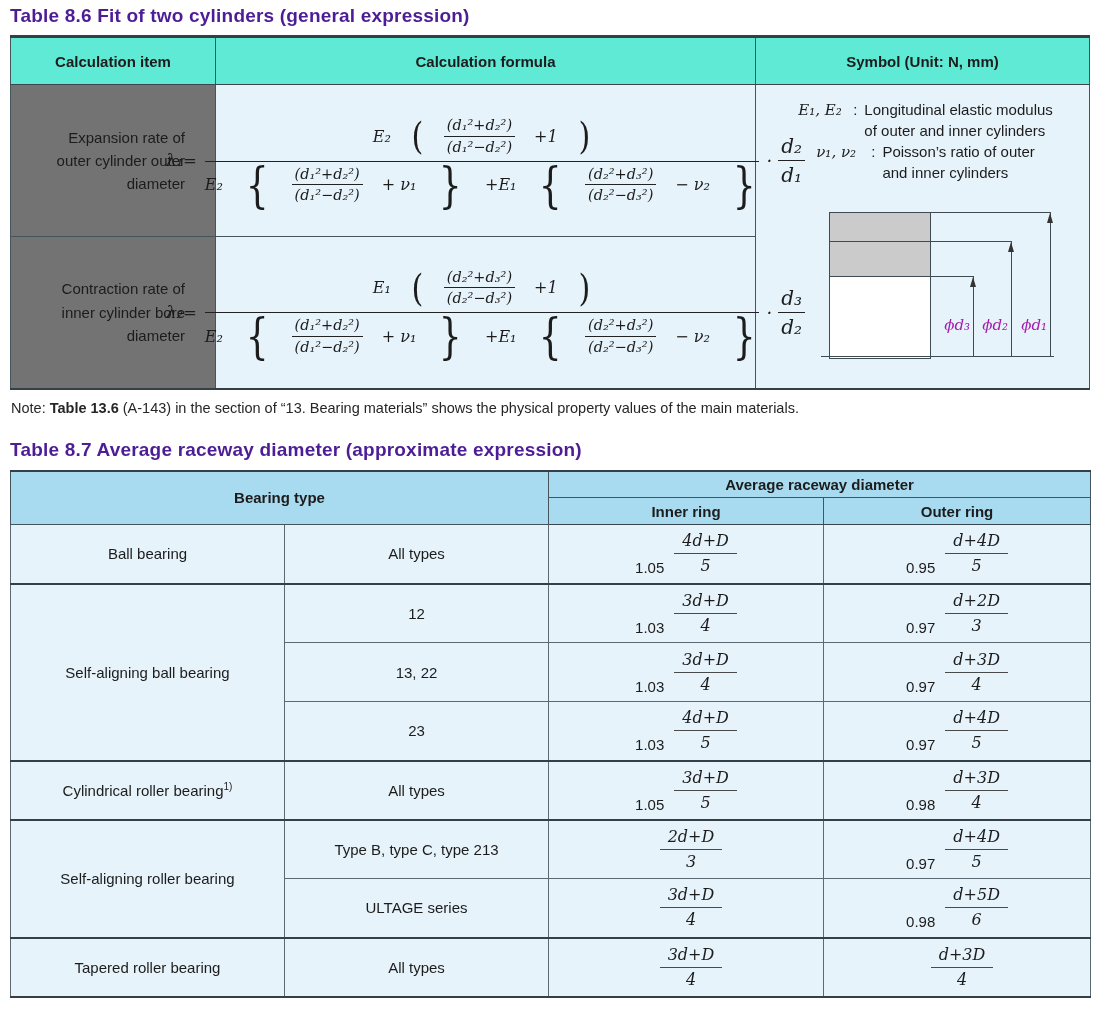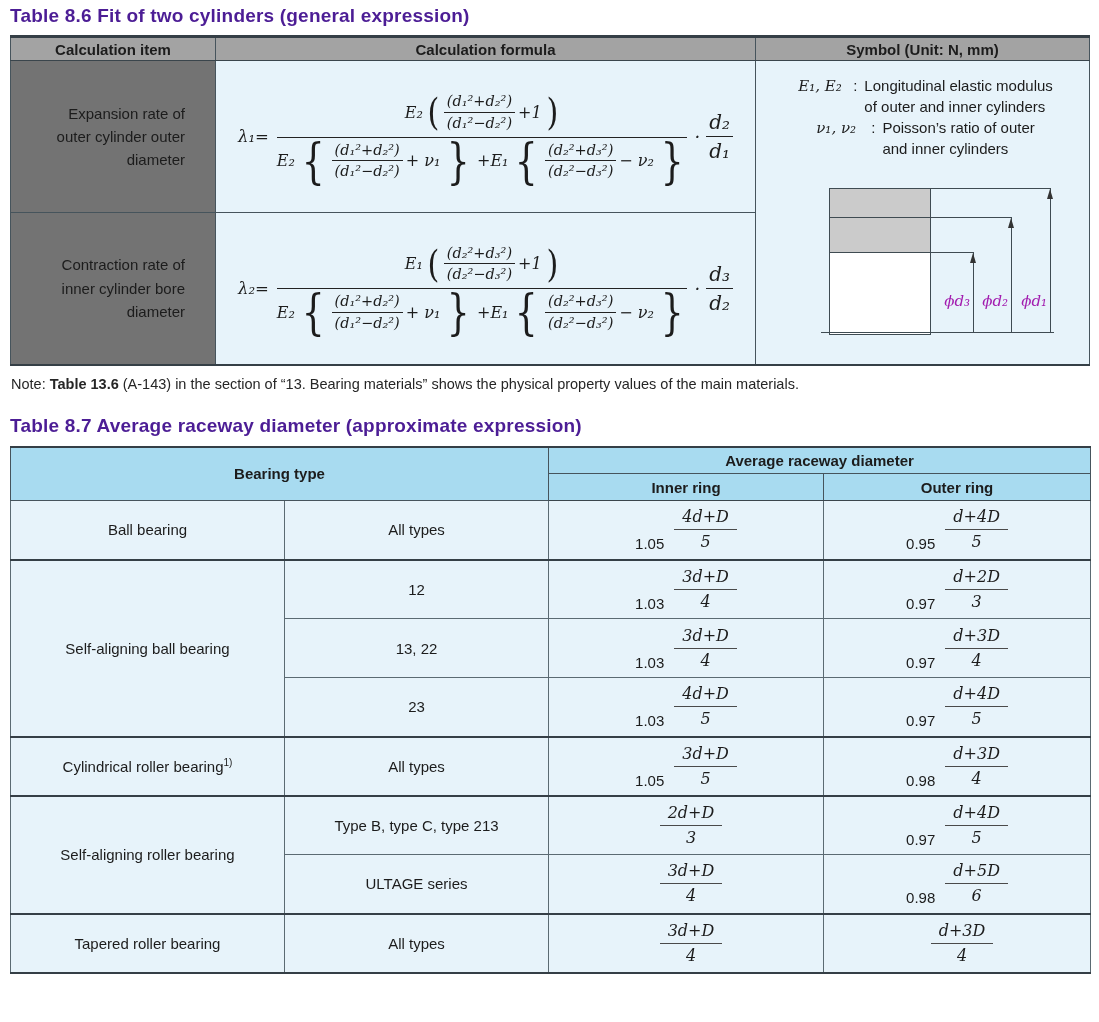--- a/index.html
+++ b/index.html
@@ -11,37 +11,37 @@
   .page{box-sizing:border-box;width:1099px;height:1022px;padding:3px 9px 0 10px;}
 
   .tbl-title{font-size:19px;font-weight:bold;margin:2px 0 8px 0;letter-spacing:.2px;color:#4c1d95;}
 
   table{border-collapse:collapse;table-layout:fixed;width:1080px;}
   th,td{box-sizing:border-box;}
 
   
   .t86{border:1px solid #46545c;border-top:3px solid #353f46;border-bottom:2.5px solid #353f46;}
   .t86 th{
-    background:#a3a3a3;height:24px;font-size:15px;font-weight:bold;
+    background:#5eead4;height:48px;font-size:15px;font-weight:bold;
     border:1px solid #46545c;border-bottom:1.6px solid #3a454c;text-align:center;
   }
   .t86 td{border:1px solid #46545c;font-size:15px;}
   .t86 .col-item{width:205px;}
   .t86 .col-formula{width:540px;}
   .t86 .col-symbol{width:334px;}
   td.item{background:#737373;text-align:right;line-height:1.55;padding:0 30px;}
   td.formula{background:#e7f3fa;height:152px;vertical-align:middle;}
   td.symbol{background:#e7f3fa;vertical-align:top;padding:15px 8px 0 14px;}
 
   
   .mi{font-family:"DejaVu Serif", serif;font-style:italic;}
   .eq{display:flex;align-items:center;justify-content:center;gap:5px;font-size:16px;}
   .lhs{font-size:16.5px;margin-right:3px;white-space:nowrap;}
   .bigfrac{display:flex;flex-direction:column;align-items:center;}
-  .bf-num,.bf-den{display:flex;align-items:center;gap:3px;white-space:nowrap;}
+  .bf-num,.bf-den{display:flex;align-items:center;gap:19px;white-space:nowrap;}
   .bf-bar{align-self:stretch;border-top:1.4px solid #222;margin:4px 0 3px 0;}
   .frac{display:inline-flex;flex-direction:column;align-items:center;font-size:14.5px;line-height:1.3;}
   .fr-t{padding:0 3px 1px 3px;border-bottom:1.3px solid #222;white-space:nowrap;}
   .fr-b{padding-top:1px;white-space:nowrap;}
   .paren{font-family:"DejaVu Serif", serif;font-size:38px;font-weight:normal;line-height:.8;transform:scaleX(.8);}
   .brace{font-family:"DejaVu Serif", serif;font-size:48px;font-weight:normal;line-height:.8;transform:scaleX(.75);}
   .dot{font-size:18px;margin:0 1px 0 2px;}
   .ratio{font-size:20px;}
 
   

